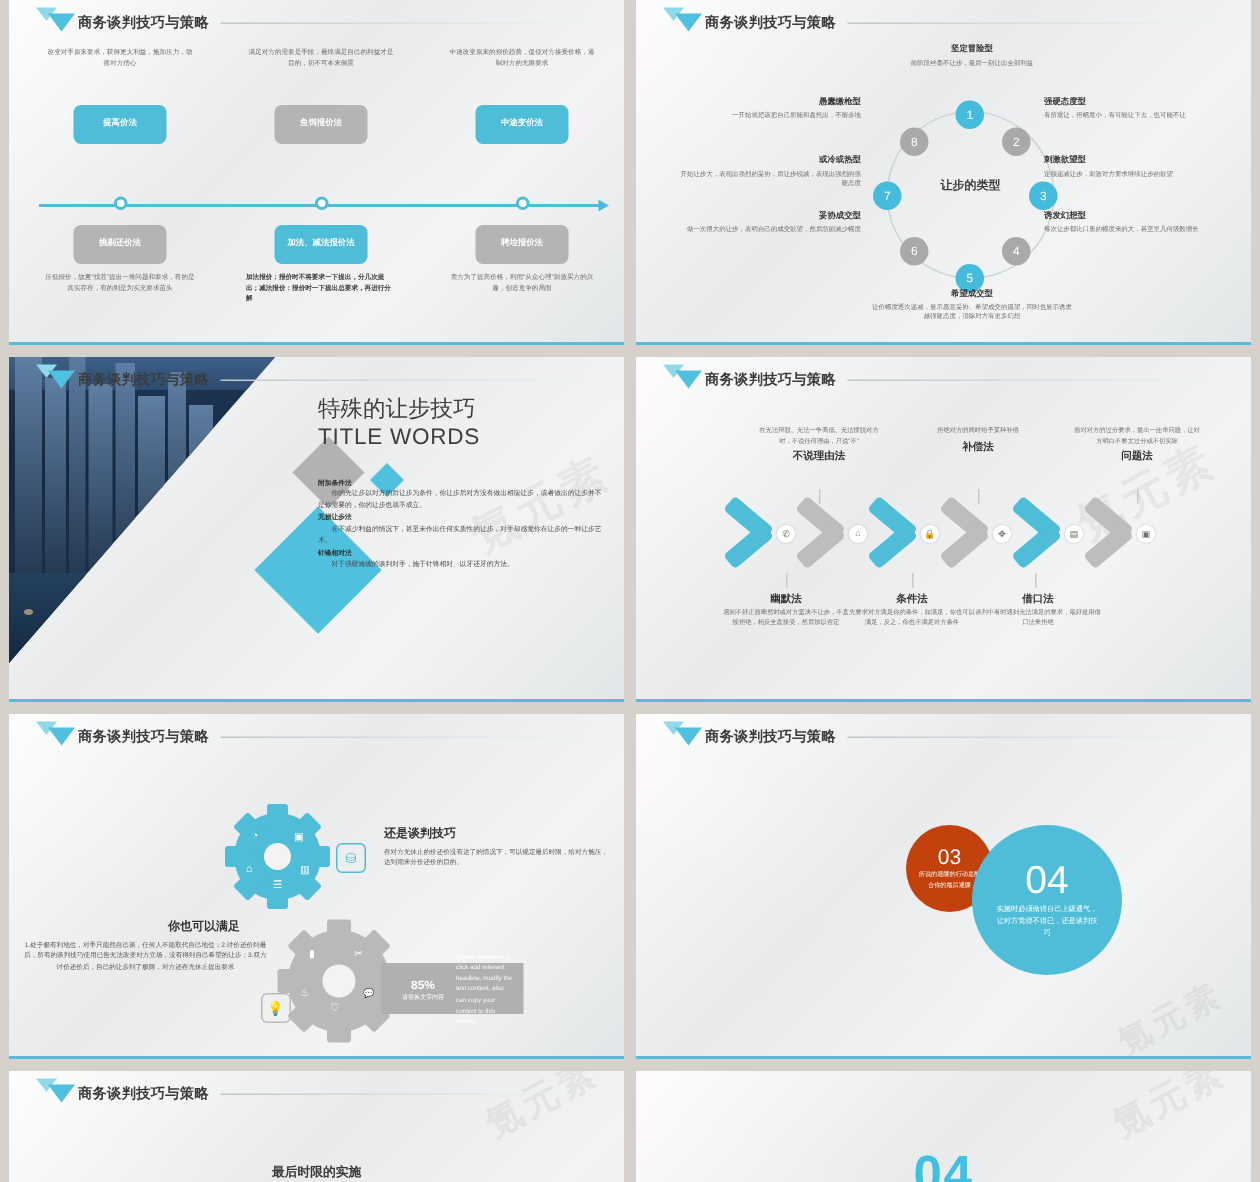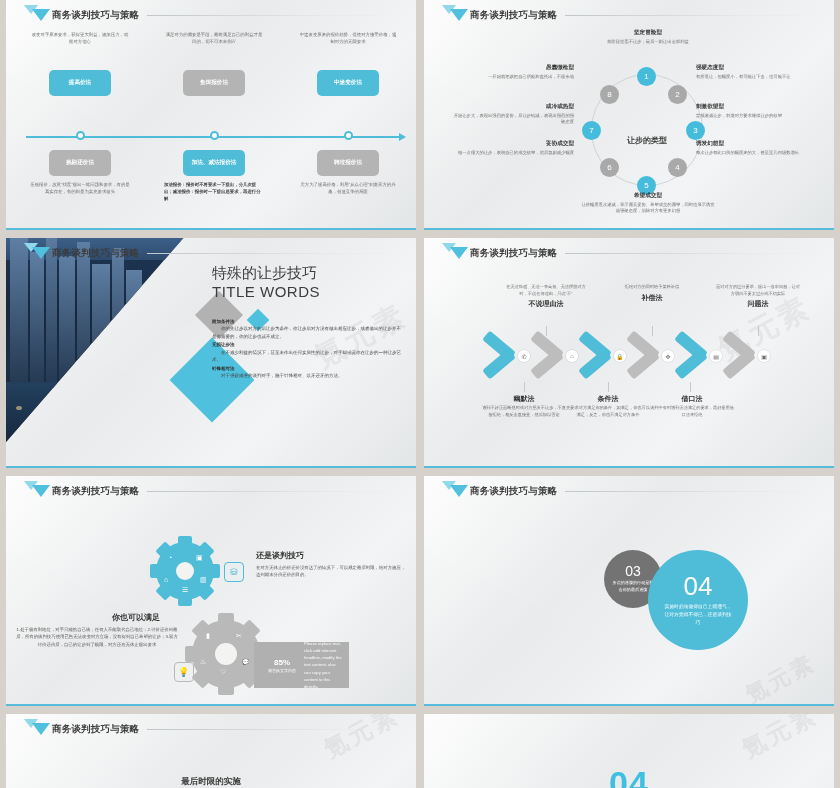--- a/index.html
+++ b/index.html
@@ -56,21 +56,21 @@
   .tl-axis { position:absolute; left:20px; right:16px; top:110px; height:2px; background:#4fbdd8; }
   .tl-axis .head { position:absolute; right:-6px; top:-3px; width:0;height:0;
     border-top:4px solid transparent;border-bottom:4px solid transparent;border-left:7px solid #4fbdd8; }
   .tl-dot { position:absolute; top:105px; width:9px;height:9px;border-radius:50%;
     background:#ffffff; border:2px solid #4fbdd8; }
 
   
   .ring { position:absolute; left:167px; top:48px; width:112px; height:112px;
     border-radius:50%; border:1px solid #cfd4d6; }
   .ring-label { position:absolute; left:167px; top:92px; width:112px; text-align:center;
-    font-size:8px; font-weight:bold; color:#3c3c3c;margin-top:17px; }
+    font-size:8px; font-weight:bold; color:#3c3c3c; }
   .node { position:absolute; width:19px;height:19px;border-radius:50%;
     display:flex;align-items:center;justify-content:center;
     font-size:8px; color:#fff; font-weight:500; }
   .node.blue { background:#45bcdb; }
   .node.gray { background:#a9a9a9; }
   .cir-item { position:absolute; width:118px; }
   .cir-item .t { font-size:5.6px; font-weight:bold; color:#333; margin-bottom:1.5px; }
   .cir-item .d { font-size:4.3px; line-height:1.55; color:#6e6e6e; }
   .cir-item.ctr { text-align:center; }
   .cir-item.rt { text-align:right; }
@@ -404,21 +404,21 @@
         <span class="tooth" style="background:#b9b9b9;width:16px;height:82px;transform:translate(-50%,-50%) rotate(135deg);"></span>
         <span class="hole" style="width:22px;height:22px;"></span>
       </div>
       <div class="gicon" style="left:200px;top:130px;">▮</div>
       <div class="gicon" style="left:230px;top:130px;">✂</div>
       <div class="gicon" style="left:194px;top:156px;">♨</div>
       <div class="gicon" style="left:214px;top:166px;">♡</div>
       <div class="gicon" style="left:236px;top:156px;font-size:6px;">💬</div>
 
 
-      <div class="pct-box gray" style="left:248px;top:140px;width:95px;height:46px;background:#b0b0b0;">
+      <div class="pct-box gray" style="left:248px;top:140px;width:95px;height:34px;background:#b0b0b0;">
         <div class="left">
           <div class="n">85%</div>
           <div class="s">请替换文字内容</div>
         </div>
         <div class="right">Please replace text, click add relevant headline, modify the text content, also can copy your content to this directly.</div>
       </div>
 
       <div class="sq-ico" style="left:218px;top:60px;border:1px solid #4fbdd8;color:#4fbdd8;">⛁</div>
       <div class="sq-ico" style="left:168px;top:160px;border:1px solid #b9b9b9;color:#b9b9b9;">💡</div>
 
@@ -435,21 +435,21 @@
     <div class="hdr">
       <div class="logo">
           <span class="t1"></span>
           <span class="t2"></span>
         </div>
       <div class="hdr-title">商务谈判技巧与策略</div>
       <div class="hdr-rule"></div>
     </div>
     <div class="wm" style="right:16px;bottom:10px;font-size:22px;">氪元素</div>
     <div class="body">
-      <div class="bub" style="left:180px;top:48px;width:58px;height:58px;background:#737373;">
+      <div class="bub" style="left:180px;top:48px;width:58px;height:58px;background:#c2410c;">
         <div class="n" style="font-size:14px;color:#fff;">03</div>
         <div class="d" style="font-size:4.1px;color:#fff;width:44px;margin-top:2px;">所说的通牒的行动是配合你的最后通牒</div>
       </div>
       <div class="bub" style="left:224px;top:48px;width:100px;height:100px;background:#4fbdd8;">
         <div class="n" style="font-size:26px;color:#fff;">04</div>
         <div class="d" style="font-size:4.8px;color:#fff;width:70px;margin-top:4px;">实施时必须做得自己上级通气，让对方觉得不得已，还是谈判技巧</div>
       </div>
     </div>
   </div>
 

